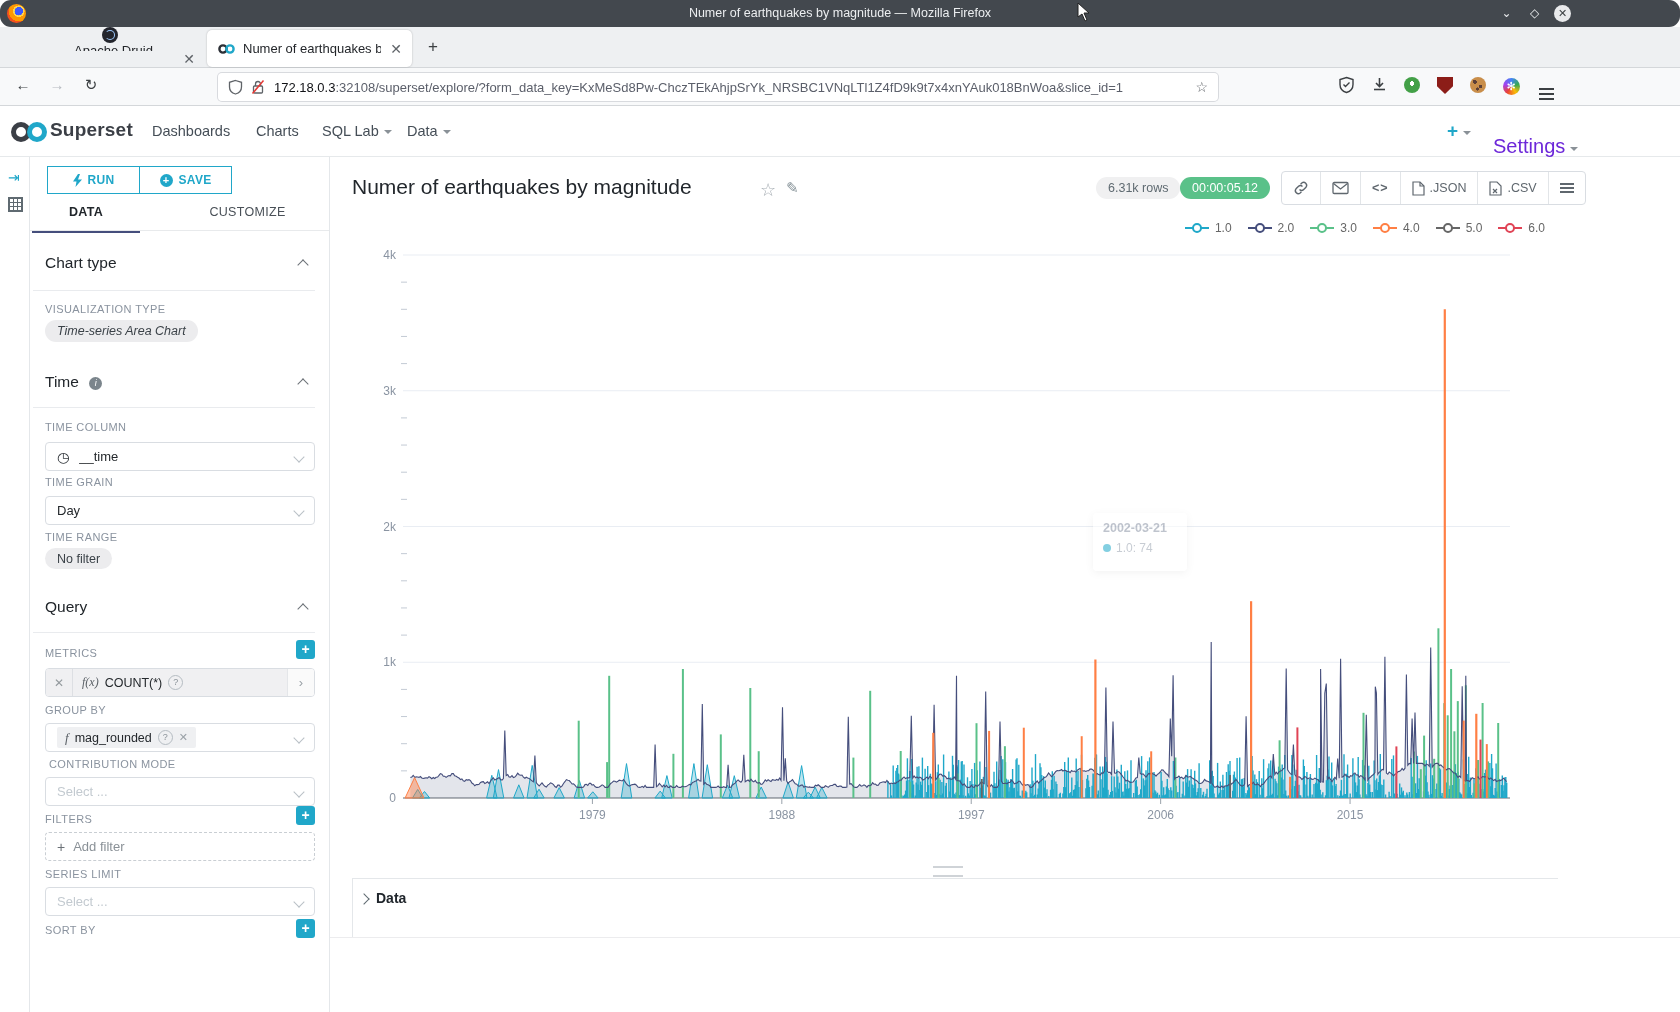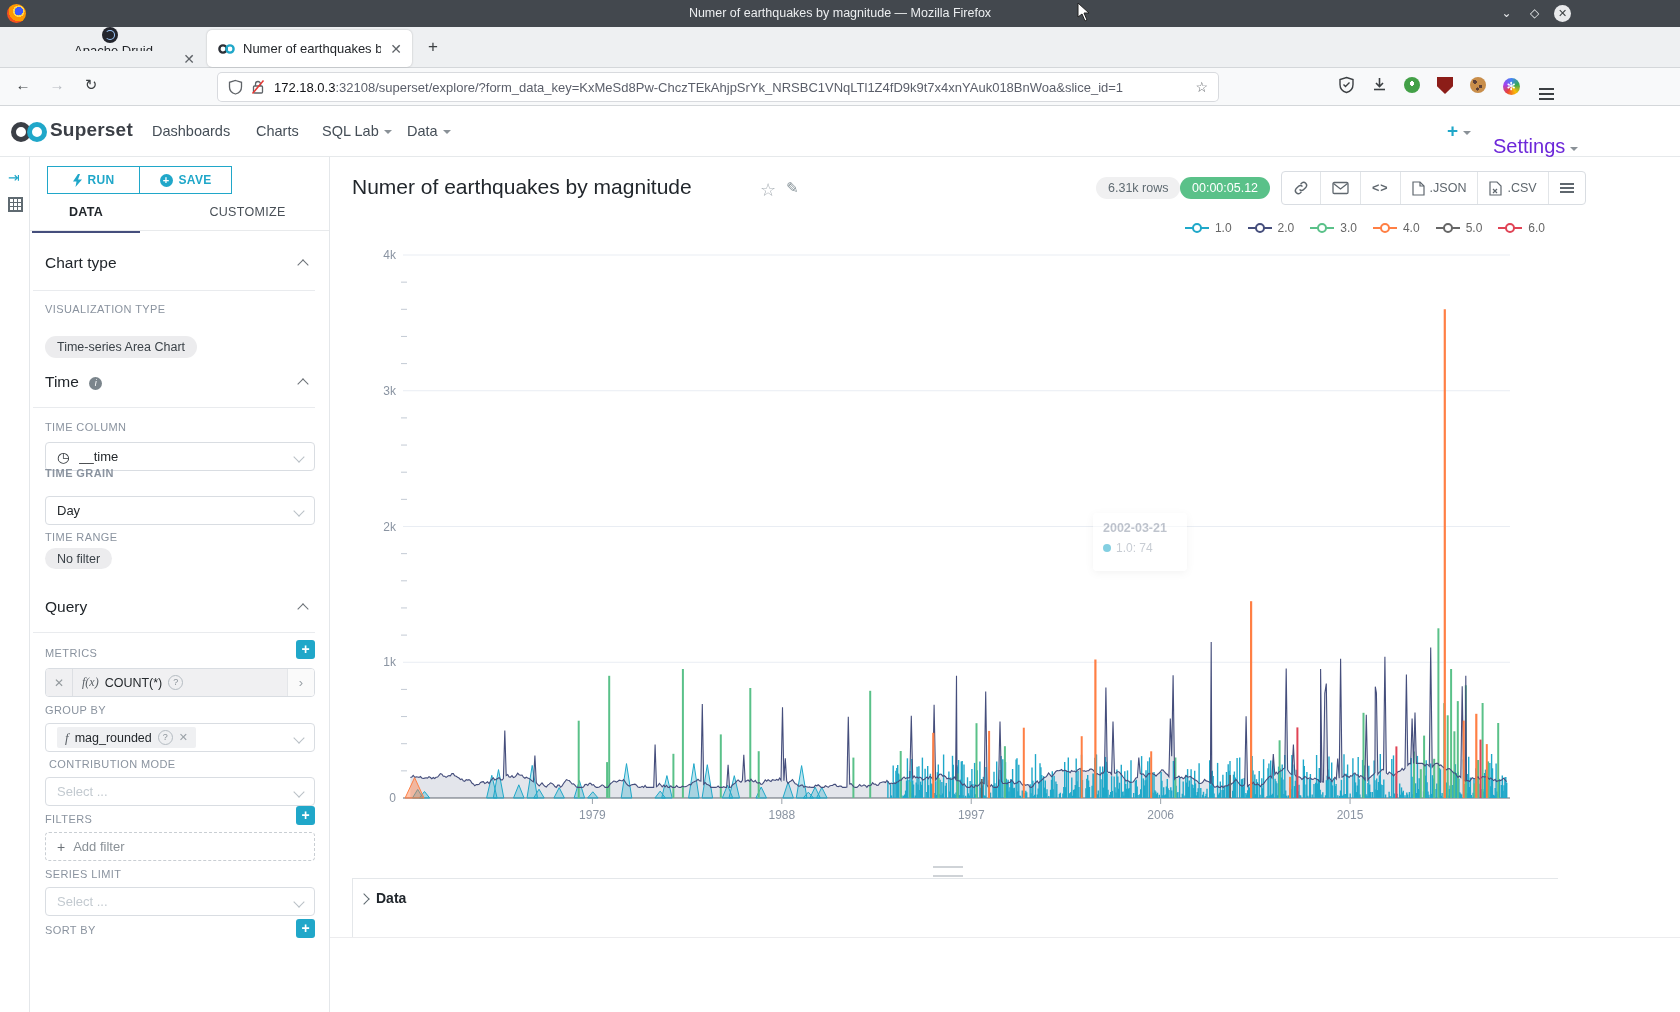--- a/index.html
+++ b/index.html
@@ -1,19 +1,19 @@
 <!DOCTYPE html>
 <html><head>
 <meta charset="utf-8">
 <style>
   html,body{margin:0;padding:0;background:#fff;}
   #app{position:relative;width:1680px;height:1012px;overflow:hidden;background:#fff;
        font-family:"Liberation Sans","DejaVu Sans",sans-serif;-webkit-font-smoothing:antialiased;}
   
-  #titlebar{position:absolute;left:0;top:0;width:1680px;height:27px;background:#43484e;}
+  #titlebar{position:absolute;left:0;top:0;width:1680px;height:27px;background:#43484e;border-radius:11px;}
   #title-text{position:absolute;left:0;right:0;top:6px;text-align:center;font-size:12.5px;color:#eceef0;}
   .winbtn{position:absolute;top:5px;width:17px;height:17px;color:#e8eaec;font-size:12px;line-height:17px;text-align:center;}
   #win-close{background:#e9eaec;border-radius:50%;color:#3c4043;font-weight:bold;font-size:11px;}
   #ff-logo{position:absolute;left:7px;top:4px;width:19px;height:19px;border-radius:50%;
            background:radial-gradient(circle at 62% 38%,#3d5afe 0 25%,#ffd54f 26% 34%,#ff9800 35% 60%,#f4511e 61% 100%);}
   #tabbar{position:absolute;left:0;top:27px;width:1680px;height:41px;background:#eef0f2;border-bottom:1px solid #d4d7da;box-sizing:border-box;}
   .tab{position:absolute;top:0;height:40px;display:flex;align-items:center;font-size:13px;color:#23262a;}
   #tab1{left:0;width:205px;padding-left:14px;box-sizing:border-box;flex-direction:column;}
   #tab2{left:207px;width:205px;background:#fff;border-radius:5px;top:3px;height:37px;box-shadow:0 0 2px rgba(0,0,0,.25);padding-left:11px;box-sizing:border-box;}
   .tab-label{white-space:nowrap;overflow:hidden;max-width:138px;margin-left:8px;}
@@ -204,35 +204,35 @@
       </div>
     </div>
     <div class="ptab" style="left:2px;width:108px;color:#21262b;font-weight:bold;border-bottom:2px solid #454e7c;">DATA</div>
     <div class="ptab" style="left:160px;width:115px;color:#495057;">CUSTOMIZE</div>
     <div id="tabs-border"></div>
 
     <div class="shead" style="top:97px;">Chart type</div>
     <span class="chevu" style="top:104px;"></span>
     <div class="hr" style="top:133px;"></div>
     <div class="flab" style="left:15px;top:146px;">VISUALIZATION TYPE</div>
-    <span class="pill" style="top:179px;">Time-series Area Chart</span>
+    <span class="pill" style="top:163px;font-style:italic;">Time-series Area Chart</span>
 
     <div class="shead" style="top:216px;"><span>Time</span>
       <span style="display:inline-block;width:13px;height:13px;border-radius:50%;background:#7b858c;color:#fff;font-size:9px;line-height:13px;text-align:center;vertical-align:1px;margin-left:6px;font-style:italic;">i</span>
     </div>
     <span class="chevu" style="top:223px;"></span>
     <div class="hr" style="top:250px;"></div>
 
     <div class="flab" style="left:15px;top:264px;">TIME COLUMN</div>
     <div class="sel" style="top:285px;">
       <span style="font-size:14px;color:#33383d;margin-right:10px;">◷</span>
       <span>__time</span>
       <span class="chevd"></span>
     </div>
-    <div class="flab" style="left:15px;top:310px;font-weight:bold;">TIME GRAIN</div>
+    <div class="flab" style="left:15px;top:319px;">TIME GRAIN</div>
     <div class="sel" style="top:339px;">
       <span>Day</span>
       <span class="chevd"></span>
     </div>
     <div class="flab" style="left:15px;top:374px;">TIME RANGE</div>
     <span class="pill" style="top:391px;height:21px;">No filter</span>
 
     <div class="shead" style="top:441px;">Query</div>
     <span class="chevu" style="top:448px;"></span>
     <div class="hr" style="top:475px;"></div>

